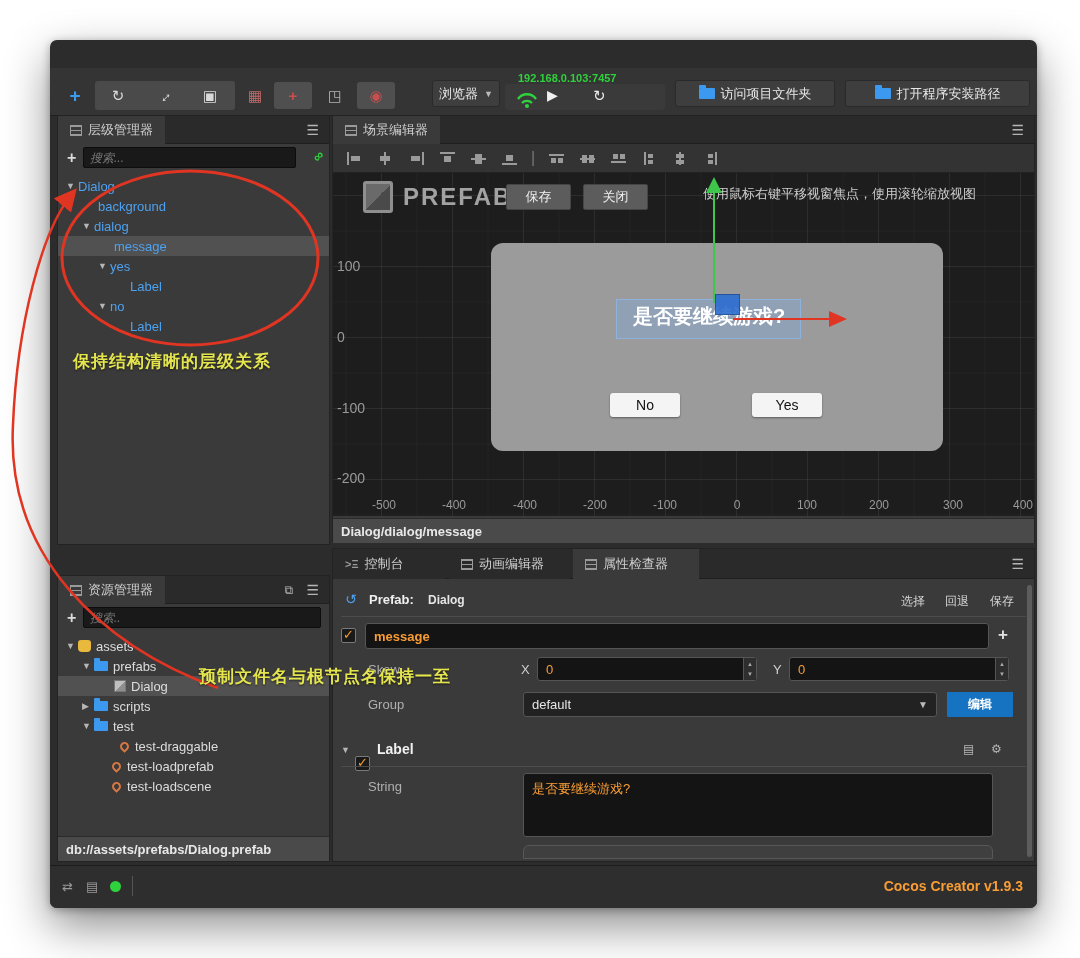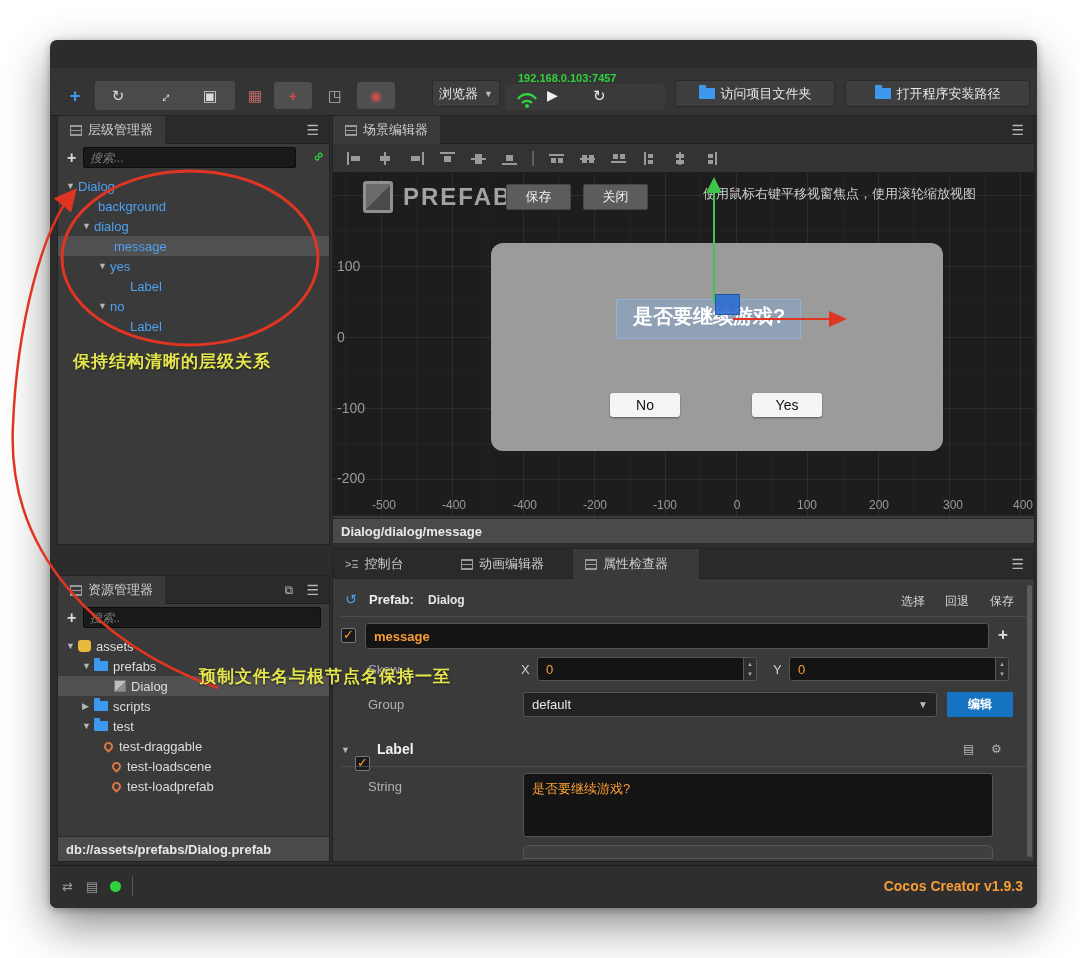--- a/index.html
+++ b/index.html
@@ -220,31 +220,31 @@
       <div class="trow" style="padding-left:24px">
         <span class="arr right"></span>
         <span class="f-ico"></span>
         <span class="a-label">scripts</span>
       </div>
       <div class="trow" style="padding-left:24px">
         <span class="arr down"></span>
         <span class="f-ico"></span>
         <span class="a-label">test</span>
       </div>
-      <div class="trow" style="padding-left:44px">
+      <div class="trow" style="padding-left:60px">
         <span class="drop-ico"></span>
         <span class="a-label">test-draggable</span>
+      </div>
+      <div class="trow" style="padding-left:52px">
+        <span class="drop-ico"></span>
+        <span class="a-label">test-loadprefab</span>
       </div>
       <div class="trow" style="padding-left:52px">
         <span class="drop-ico"></span>
         <span class="a-label">test-loadscene</span>
-      </div>
-      <div class="trow" style="padding-left:52px">
-        <span class="drop-ico"></span>
-        <span class="a-label">test-loadprefab</span>
       </div>
     </div>
     <div class="abs" style="left:0;bottom:0;width:100%;height:25px;background:#4a4a4a;border-top:1px solid #2a2a2a;
          display:flex;align-items:center;padding-left:8px;color:#e8e8e8;font-size:13px;font-weight:bold">db://assets/prefabs/Dialog.prefab</div>
   </div>
 
   <div class="panel" style="left:282px;top:75px;width:703px;height:427px">
     <div class="tabbar">
       <div class="tab active" style="left:0">
         <span class="mini-ico"></span>

